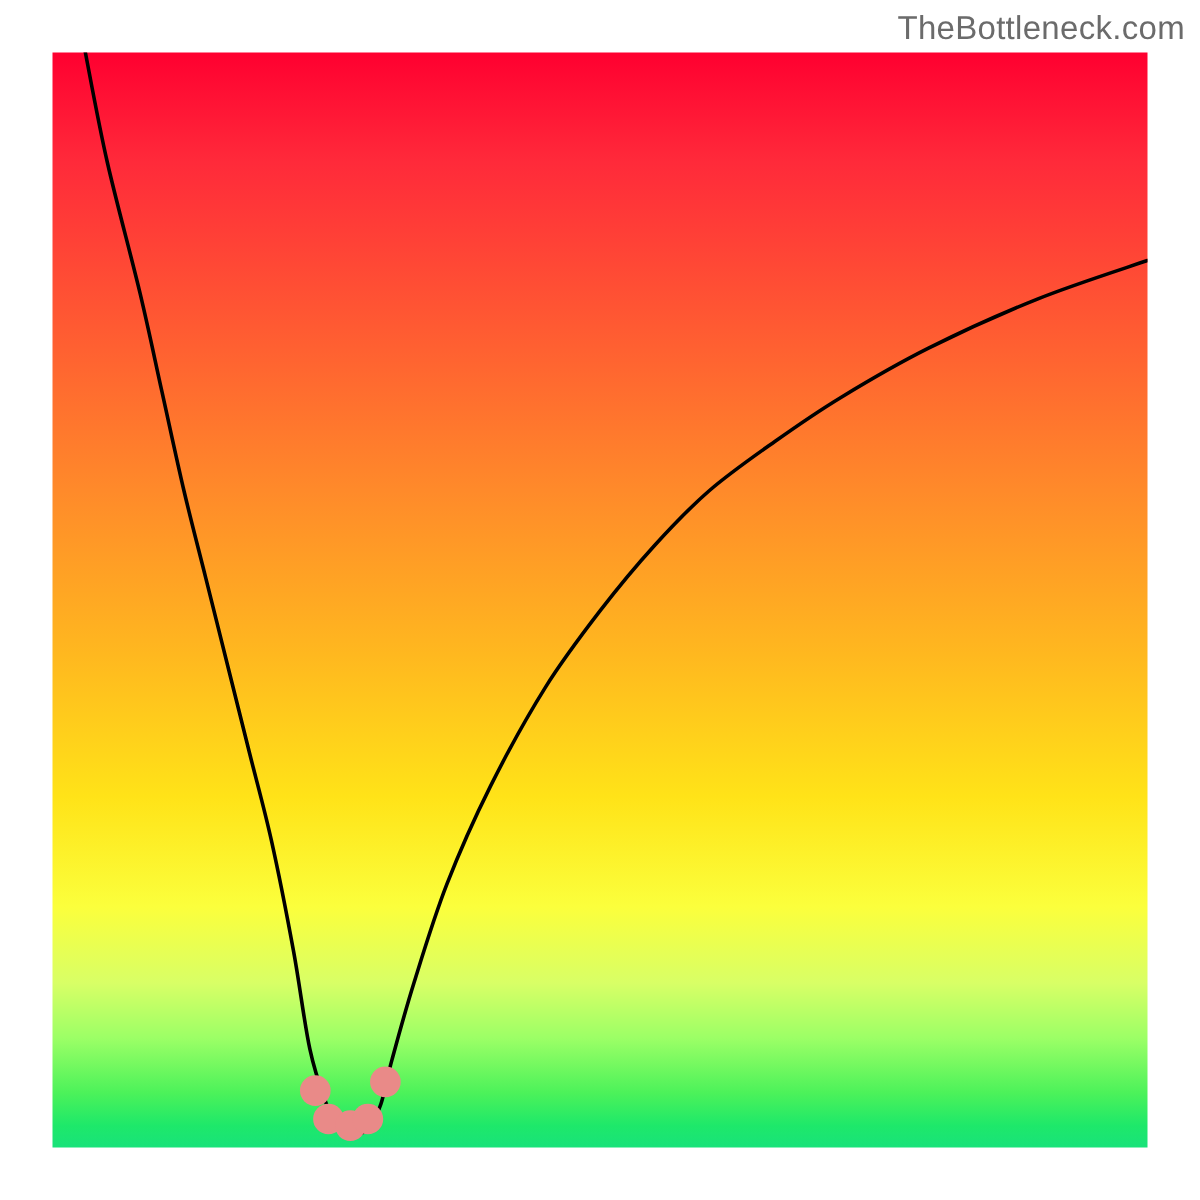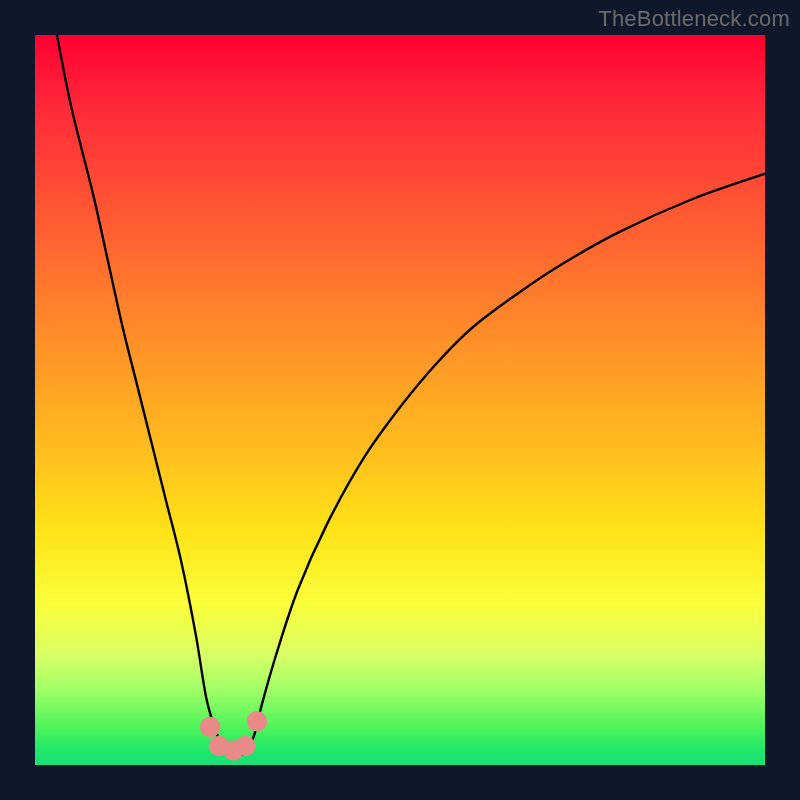--- a/index.html
+++ b/index.html
@@ -10,21 +10,21 @@
     background: #000;
     overflow: hidden;
     font-family: Arial, Helvetica, sans-serif;
   }
   .frame {
     position: absolute;
     left: 0;
     top: 0;
     width: 800px;
     height: 800px;
-    background: #0f172a;
+    background: #ffffff;
   }
   .plot-area {
     position: absolute;
     left: 35px;
     top: 35px;
     width: 730px;
     height: 730px;
     
     background: linear-gradient(
       to bottom,

